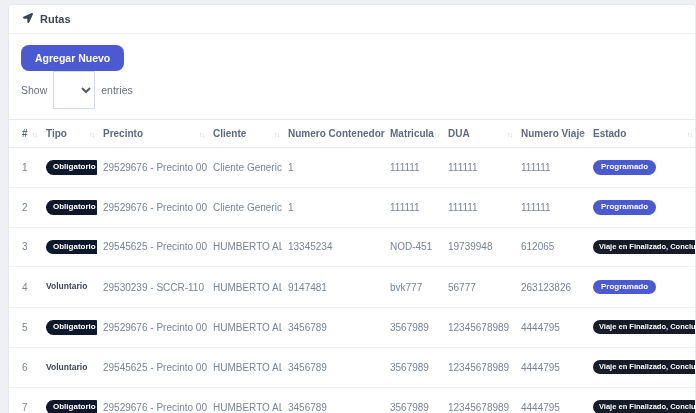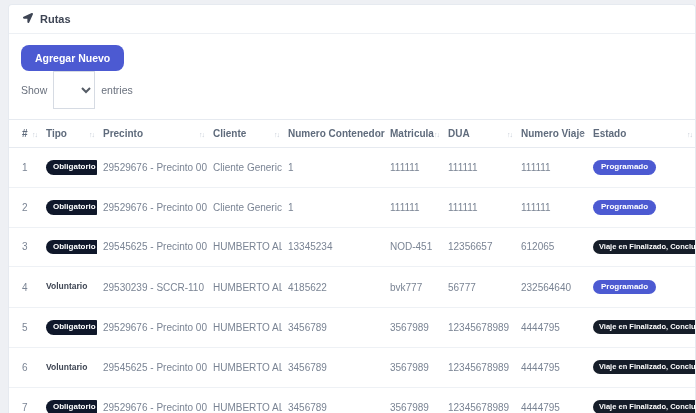--- a/index.html
+++ b/index.html
@@ -150,33 +150,33 @@
             <td>111111</td>
             <td><span class="badge estado--indigo">Programado</span></td>
           </tr>
           <tr>
             <td>3</td>
             <td><span class="badge tipo--cyan">Obligatorio</span></td>
             <td>29545625 - Precinto 002</td>
             <td>HUMBERTO ALVAREZ</td>
             <td>13345234</td>
             <td>NOD-451</td>
-            <td>12356657</td>
+            <td>19739948</td>
             <td>612065</td>
             <td><span class="badge estado--dark">Viaje en Finalizado, Concluido</span></td>
           </tr>
           <tr>
             <td>4</td>
             <td><span class="badge tipo--plain">Voluntario</span></td>
             <td>29530239 - SCCR-110</td>
             <td>HUMBERTO ALVAREZ</td>
-            <td>4185622</td>
+            <td>9147481</td>
             <td>bvk777</td>
             <td>56777</td>
-            <td>232564640</td>
+            <td>263123826</td>
             <td><span class="badge estado--indigo">Programado</span></td>
           </tr>
           <tr>
             <td>5</td>
             <td><span class="badge tipo--cyan">Obligatorio</span></td>
             <td>29529676 - Precinto 001</td>
             <td>HUMBERTO ALVAREZ</td>
             <td>3456789</td>
             <td>3567989</td>
             <td>12345678989</td>

